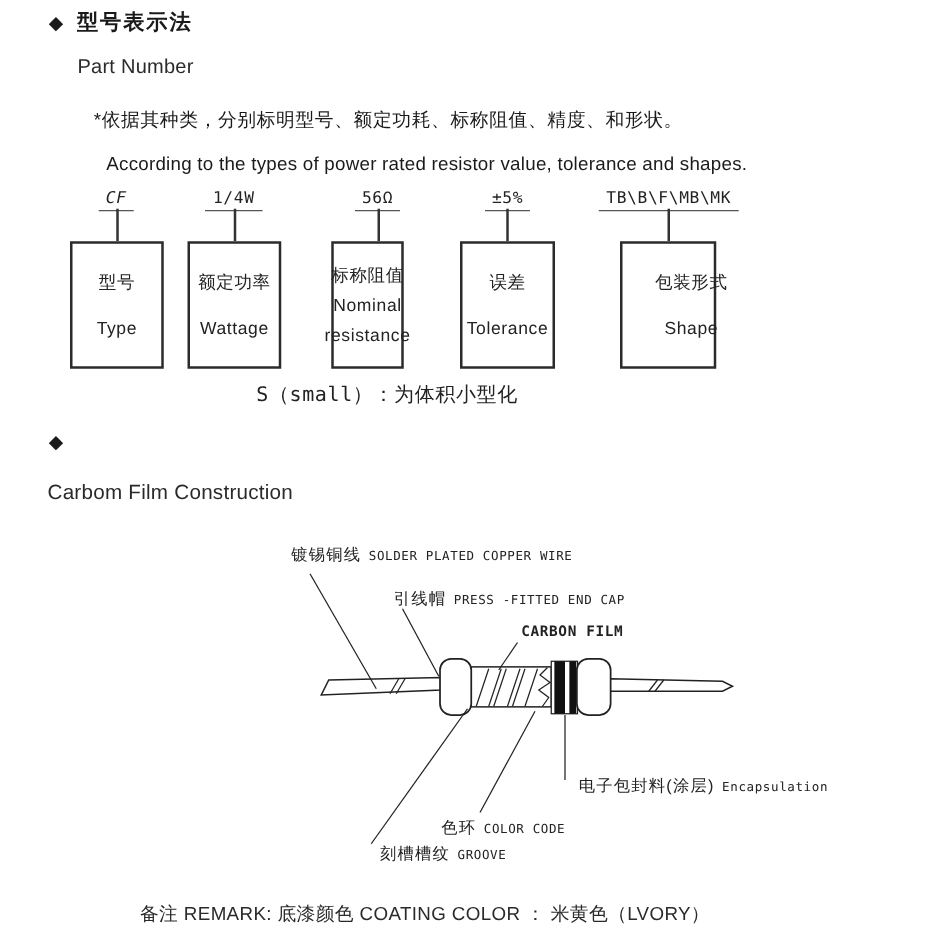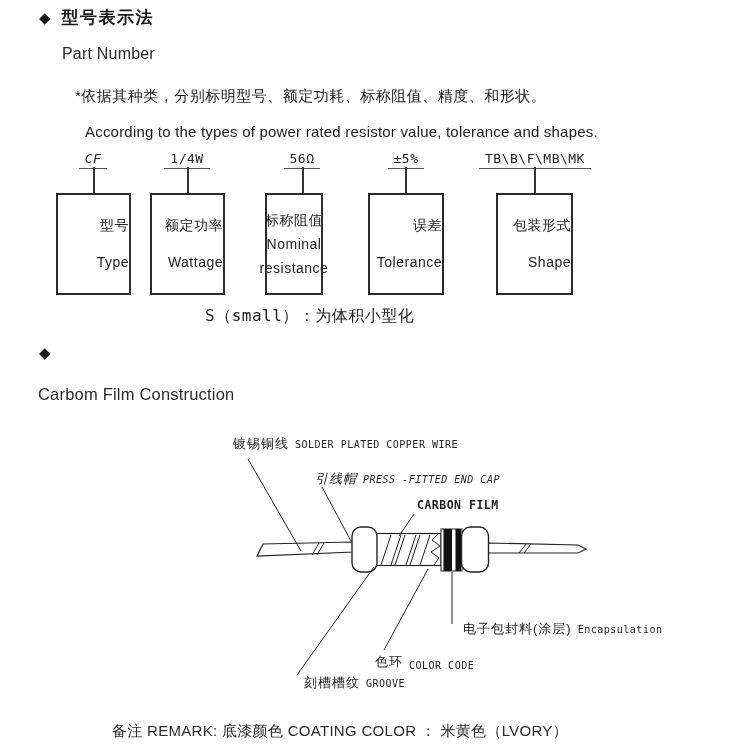--- a/index.html
+++ b/index.html
@@ -20,21 +20,21 @@
   .pn-value span{
     display:inline-block;font-family:"DejaVu Sans Mono","Liberation Mono",monospace;
     font-size:13px;letter-spacing:0.5px;color:#222;
     border-bottom:1px solid #555;padding:0 6px 2px 6px;
   }
   .pn-connector{top:167px;width:1.5px;height:26px;background:#333;}
   .pn-box{
     top:193px;height:102px;box-sizing:border-box;border:2px solid #2b2b2b;background:#fff;
     display:flex;flex-direction:column;align-items:center;justify-content:center;
   }
-  .pn-box.gap-wide{row-gap:22px;align-items:flex-end;}
+  .pn-box.gap-wide{row-gap:22px;}
   .pn-box.gap-narrow{row-gap:9px;}
   .pn-box span{font-size:14px;line-height:15px;letter-spacing:0.5px;color:#222;}
   .footnote{font-family:"DejaVu Sans Mono","Liberation Mono",monospace;font-size:16px;letter-spacing:0.5px;color:#222;}
   
   .dlabel{display:flex;align-items:baseline;gap:6px;}
   .dlabel .cn{font-size:13px;letter-spacing:1px;color:#222;}
   .dlabel .en{font-family:"DejaVu Sans Mono","Liberation Mono",monospace;font-size:10px;letter-spacing:0.5px;color:#222;}
   .dlabel .en.big{font-size:11.5px;font-weight:600;}
   .remark{font-size:15px;letter-spacing:0.3px;color:#2a2a2a;}
   svg{position:absolute;}
@@ -127,32 +127,32 @@
     <line x1="452" y1="572" x2="452" y2="624"></line>
     <line x1="428" y1="569" x2="384" y2="650"></line>
     <line x1="374" y1="567" x2="297" y2="675"></line>
   </g>
 </svg>
 
 <div class="abs dlabel" style="left:233px;top:435px;">
   <span class="cn">镀锡铜线</span>
   <span class="en">SOLDER PLATED COPPER WIRE</span>
 </div>
-<div class="abs dlabel" style="left:315px;top:470px;font-style:italic;">
+<div class="abs dlabel" style="left:315px;top:470px;">
   <span class="cn">引线帽</span>
   <span class="en">PRESS -FITTED END CAP</span>
 </div>
 <div class="abs dlabel" style="left:417px;top:498px;">
   <span class="en big">CARBON FILM</span>
 </div>
 <div class="abs dlabel" style="left:463px;top:620px;">
   <span class="cn">电子包封料(涂层)</span>
   <span class="en">Encapsulation</span>
 </div>
-<div class="abs dlabel" style="left:375px;top:653px;align-items:flex-end;">
+<div class="abs dlabel" style="left:353px;top:653px;">
   <span class="cn">色环</span>
   <span class="en">COLOR CODE</span>
 </div>
 <div class="abs dlabel" style="left:304px;top:674px;">
   <span class="cn">刻槽槽纹</span>
   <span class="en">GROOVE</span>
 </div>
 
 <div class="abs remark" style="left:112px;top:722px;">备注 REMARK: 底漆颜色 COATING COLOR ： 米黄色（LVORY）</div>
 

